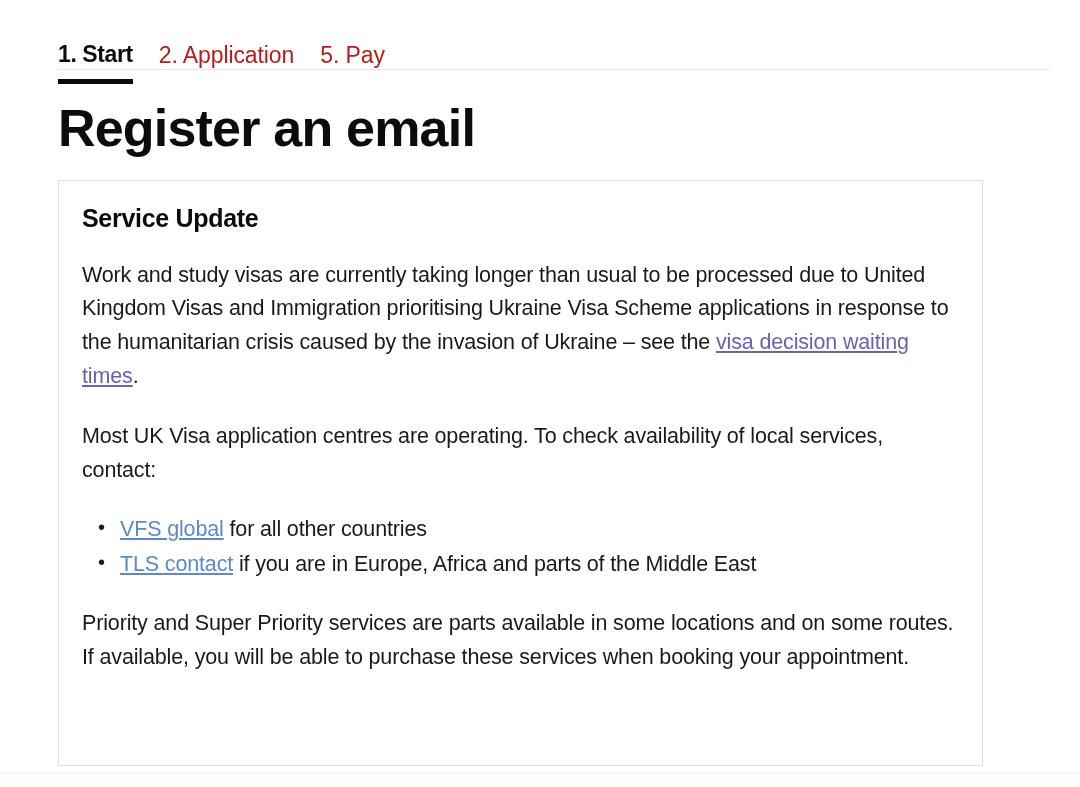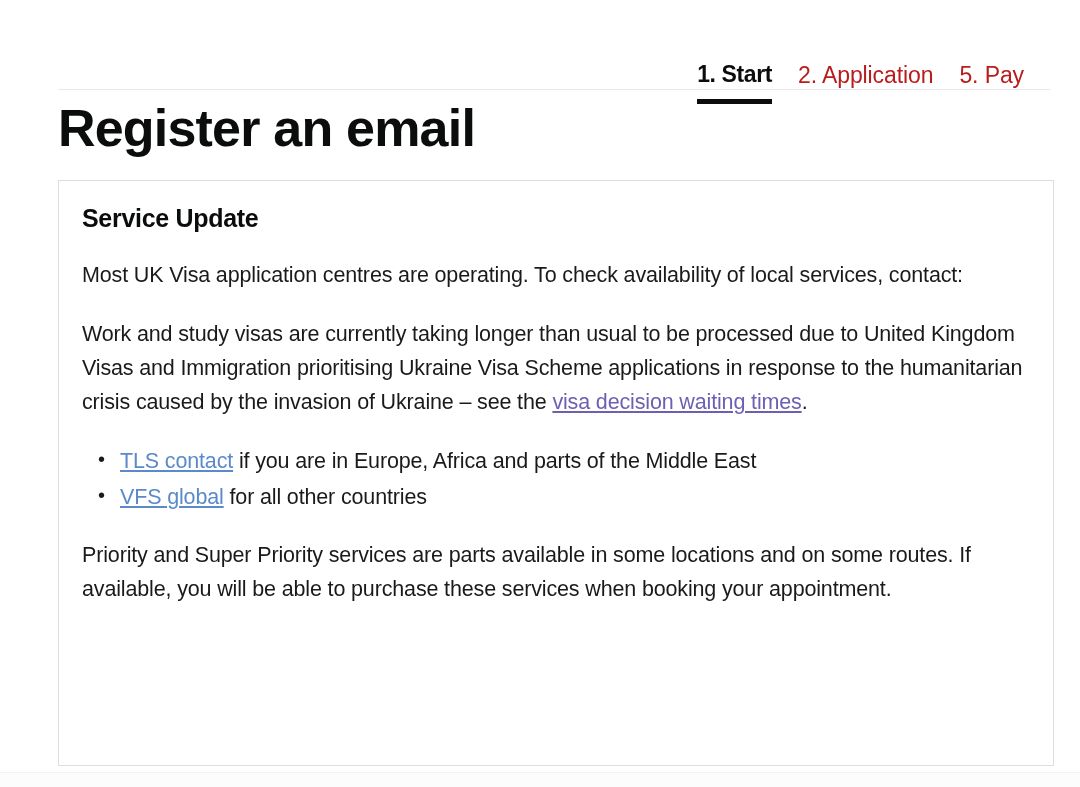--- a/index.html
+++ b/index.html
@@ -35,22 +35,21 @@
     padding-right: 30px;
   }
   .tabs {
     display: flex;
     align-items: flex-end;
     gap: 0;
     list-style: none;
     margin: 0;
     padding: 0;
     border-bottom: 1px solid #e8e8e8;
-    height: 90px;
-    justify-content: flex-end;
+    height: 70px;
   }
   .tab {
     font-size: 23px;
     line-height: 1.1;
     letter-spacing: -0.1px;
     padding: 0 0 12px 0;
     margin-right: 26px;
     color: #b91c1c;
     white-space: nowrap;
     cursor: pointer;
@@ -77,21 +76,21 @@
     font-weight: 700;
     letter-spacing: -0.8px;
     color: #0b0c0c;
   }
 
   
   .panel {
     position: absolute;
     left: 58px;
     top: 180px;
-    width: 996px;
+    width: 925px;
     min-height: 586px;
     background: #ffffff;
     border: 1px solid #dedede;
     padding: 24px 22px 30px 23px;
   }
   .panel-title {
     margin: 0 0 26px 0;
     font-size: 25px;
     line-height: 1.1;
     font-weight: 700;
@@ -160,27 +159,27 @@
       <li class="tab">5. Pay</li>
     </ul>
   </nav>
 
   <h1 class="page-title">Register an email</h1>
 
   <section class="panel">
 
     <h2 class="panel-title">Service Update</h2>
 
+    <p><span>Work and study visas are currently taking longer than usual to be processed due to United Kingdom Visas and Immigration prioritising Ukraine Visa Scheme applications in response to the humanitarian crisis caused by the invasion of Ukraine – see the </span><a class="link link-visited">visa decision waiting times</a><span>.</span></p>
+
     <p>Most UK Visa application centres are operating. To check availability of local services, contact:</p>
 
-    <p><span>Work and study visas are currently taking longer than usual to be processed due to United Kingdom Visas and Immigration prioritising Ukraine Visa Scheme applications in response to the humanitarian crisis caused by the invasion of Ukraine – see the </span><a class="link link-visited">visa decision waiting times</a><span>.</span></p>
-
     <ul class="bullets">
+      <li><a class="link link-default">VFS global</a><span> for all other countries</span></li>
       <li><a class="link link-default">TLS contact</a><span> if you are in Europe, Africa and parts of the Middle East</span></li>
-      <li><a class="link link-default">VFS global</a><span> for all other countries</span></li>
     </ul>
 
     <p class="last">Priority and Super Priority services are parts available in some locations and on some routes. If available, you will be able to purchase these services when booking your appointment.</p>
 
   </section>
 
   <div class="bottom-strip"></div>
 
 </div>
 

